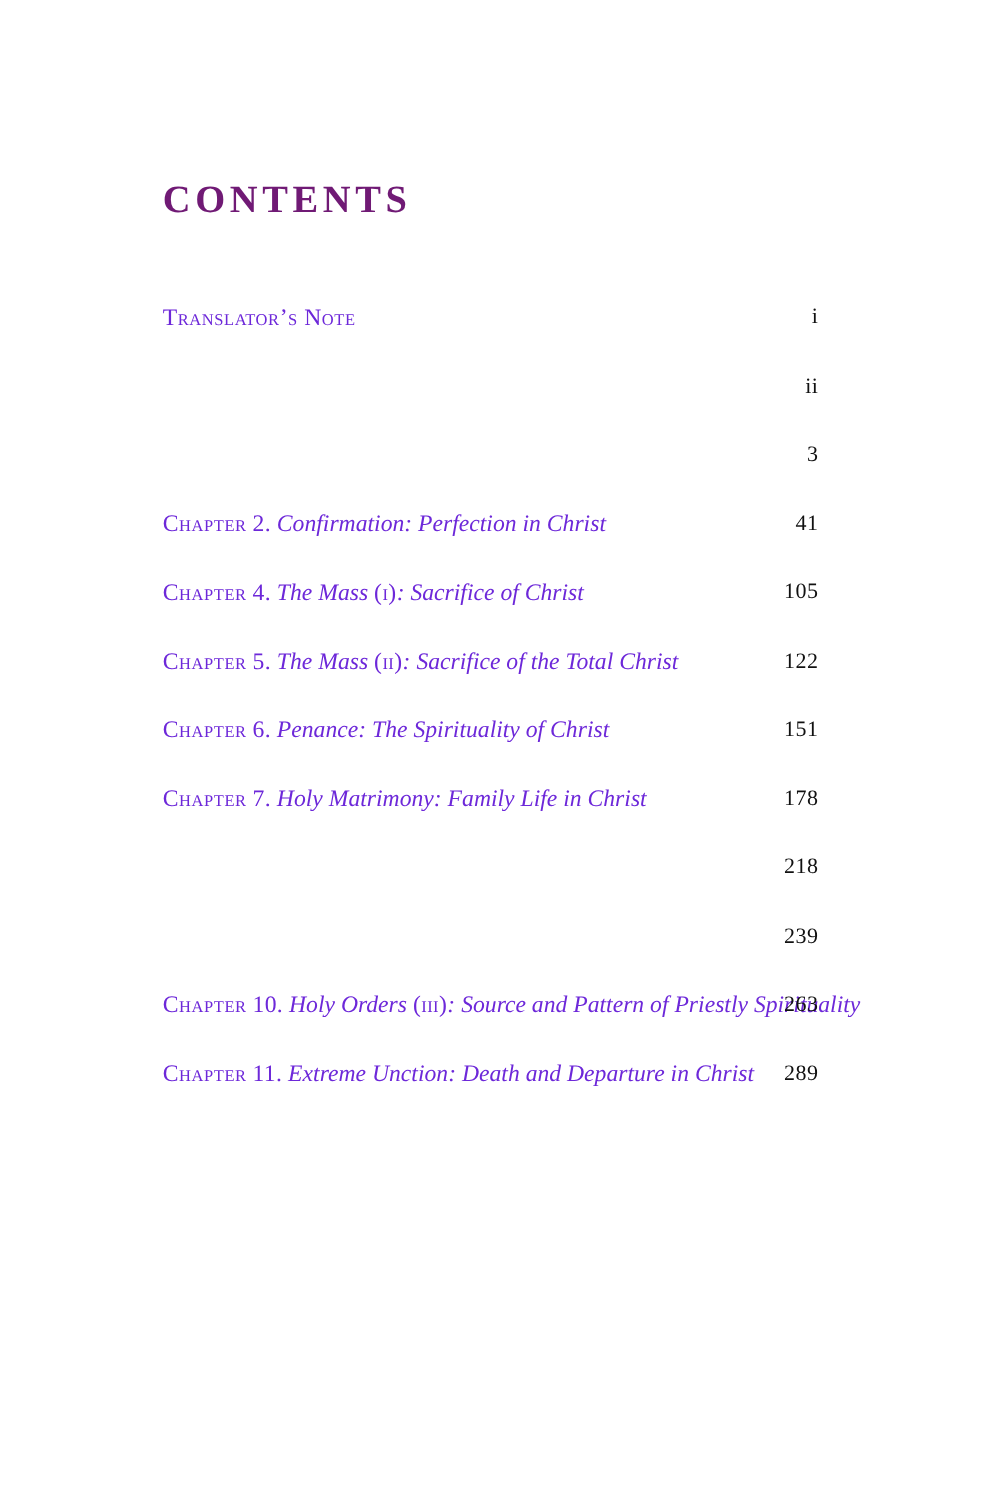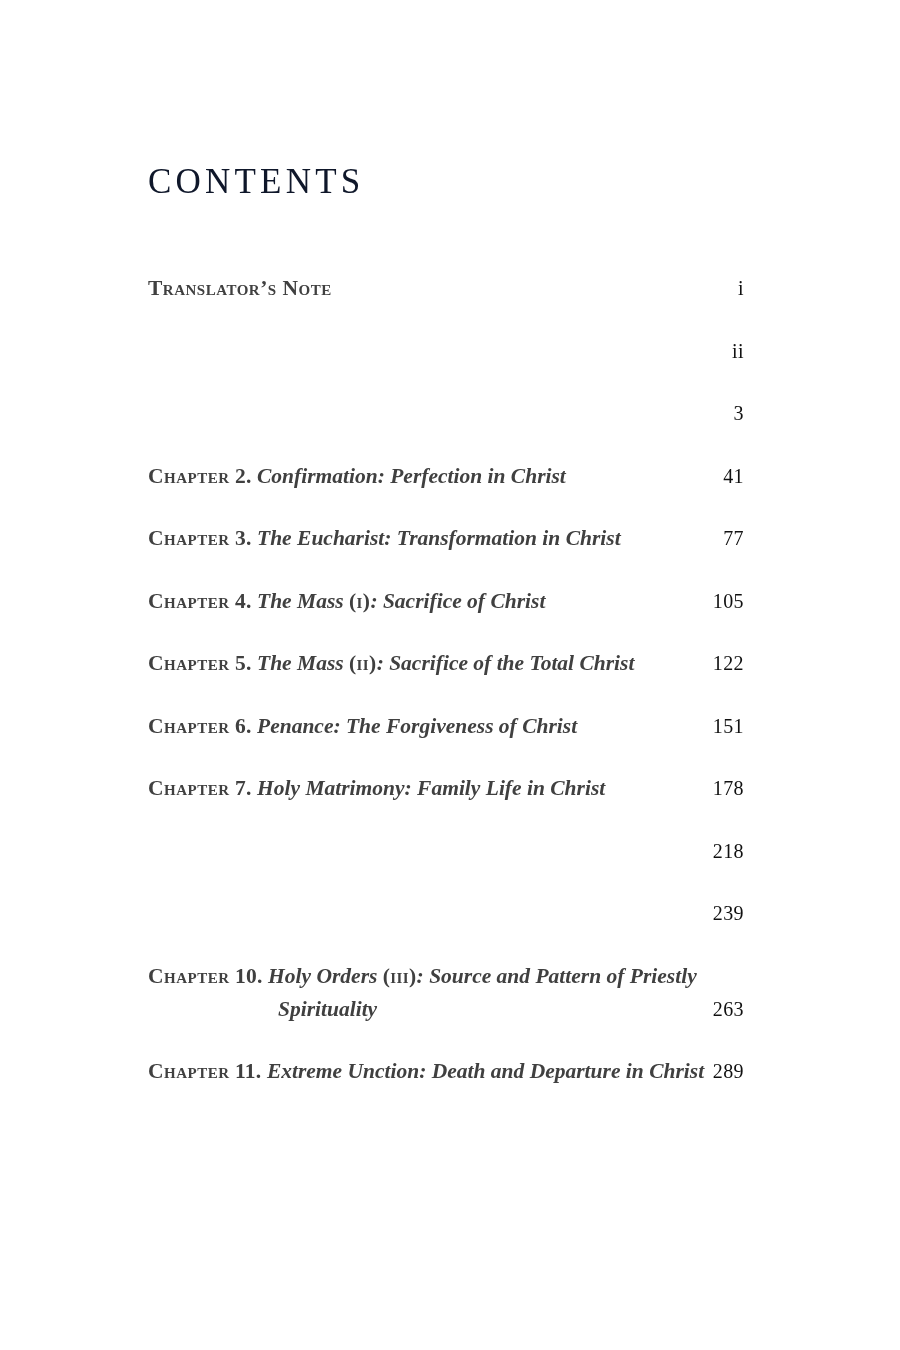--- a/index.html
+++ b/index.html
@@ -22,23 +22,23 @@
     width: 900px;
     height: 1350px;
     background: #ffffff;
   }
 
   .page-title {
     position: absolute;
     left: 148px;
     top: 163px;
     font-size: 35px;
-    font-weight: 400;
+    font-weight: 700;
     letter-spacing: 4.2px;
-    color: #0f172a;
+    color: #701a75;
     white-space: nowrap;
     line-height: 1.1;
   }
 
   .toc {
     position: absolute;
     left: 148px;
     top: 272px;
     width: 596px;
   }
@@ -48,23 +48,22 @@
     display: block;
     margin-bottom: 29.5px;
     min-height: 33px;
   }
 
   .entry-text {
     display: block;
     width: 520px;
     font-size: 21.5px;
     line-height: 33px;
-    color: #404040;
+    color: #6d28d9;
     text-indent: 0;
-    font-weight: bold;
   }
 
   
   .entry-text.wrapped {
     padding-left: 130px;
     text-indent: -130px;
   }
 
   .label {
     font-variant: small-caps;
@@ -117,33 +116,29 @@
         <span class="page-num">ii</span>
       </div>
       <div class="toc-entry">
         <span class="page-num">3</span>
       </div>
       <div class="toc-entry">
         <span class="entry-text"><span class="label">Chapter</span> <span class="num-roman">2.</span> <span class="title-italic">Confirmation: Perfection in Christ</span></span>
         <span class="page-num">41</span>
       </div>
       <div class="toc-entry">
-        <span class="entry-text"><span class="label">Chapter</span> <span class="num-roman">3.</span> <span class="title-italic">The Eucharist: Transformation in Christ</span></span>
-        <span class="page-num">77</span>
-      </div>
-      <div class="toc-entry">
         <span class="entry-text"><span class="label">Chapter</span> <span class="num-roman">4.</span> <span class="title-italic">The Mass </span><span class="paren-sc">(i)</span><span class="title-italic">: Sacrifice of Christ</span></span>
         <span class="page-num">105</span>
       </div>
       <div class="toc-entry">
         <span class="entry-text"><span class="label">Chapter</span> <span class="num-roman">5.</span> <span class="title-italic">The Mass </span><span class="paren-sc">(ii)</span><span class="title-italic">: Sacrifice of the Total Christ</span></span>
         <span class="page-num">122</span>
       </div>
       <div class="toc-entry">
-        <span class="entry-text"><span class="label">Chapter</span> <span class="num-roman">6.</span> <span class="title-italic">Penance: The Forgiveness of Christ</span></span>
+        <span class="entry-text"><span class="label">Chapter</span> <span class="num-roman">6.</span> <span class="title-italic">Penance: The Spirituality of Christ</span></span>
         <span class="page-num">151</span>
       </div>
       <div class="toc-entry">
         <span class="entry-text"><span class="label">Chapter</span> <span class="num-roman">7.</span> <span class="title-italic">Holy Matrimony: Family Life in Christ</span></span>
         <span class="page-num">178</span>
       </div>
       <div class="toc-entry">
         <span class="page-num">218</span>
       </div>
       <div class="toc-entry">

